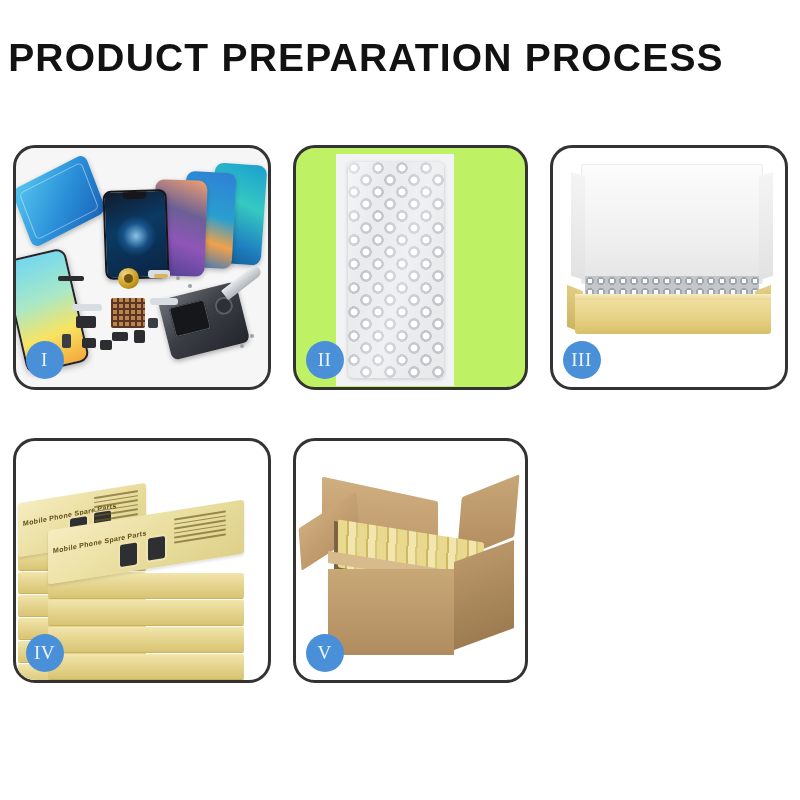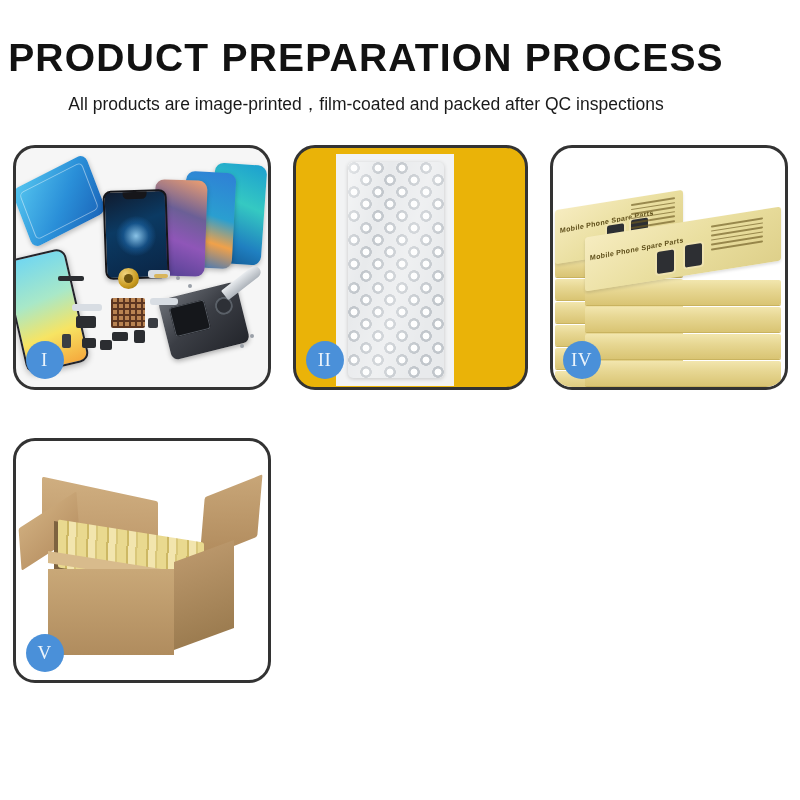--- a/index.html
+++ b/index.html
@@ -153,21 +153,21 @@
   .prt.flex{background:#d8dde3;border-radius:3px;}
   .prt.gold{background:#d8b55c;border-radius:2px;}
   .scrw{position:absolute;width:4px;height:4px;border-radius:50%;background:#9aa0a8;}
   .tweez{
     position:absolute;right:4px;top:128px;width:44px;height:12px;
     background:linear-gradient(180deg,#e9ecef,#aeb4bb);
     transform:rotate(-38deg);border-radius:2px 8px 8px 2px;
   }
 
   
-  .p2{background:#eab308;}
+  .p2{background:#bef264;}
   .bw-bg{position:absolute;left:40px;top:6px;width:118px;height:232px;background:#f2f3f4;}
   .bw{
     position:absolute;left:52px;top:14px;width:96px;height:216px;
     background:#e8eaec;
     border-radius:5px;
     background-image:
       radial-gradient(circle at 6px 6px, rgba(255,255,255,.95) 0 3.4px, rgba(186,192,198,.85) 3.6px 5.6px, rgba(232,234,236,0) 6px),
       radial-gradient(circle at 18px 18px, rgba(255,255,255,.95) 0 3.4px, rgba(186,192,198,.85) 3.6px 5.6px, rgba(232,234,236,0) 6px);
     background-size:24px 24px,24px 24px;
     box-shadow:0 1px 4px rgba(0,0,0,.18);
@@ -319,21 +319,20 @@
   .c6-tab1{position:absolute;left:66px;top:120px;width:18px;height:22px;background:#a98a60;border-radius:1px;}
   .c6-tab2{position:absolute;left:66px;top:186px;width:18px;height:18px;background:#ab8c62;border-radius:1px;}
 </style>
 </head>
 <body>
 
 <div class="page">
 
   <div class="header">
     <div class="title">PRODUCT PREPARATION PROCESS</div>
-    <div class="subtitle">All products are image-printed，film-coated and packed after QC inspections</div>
   </div>
 
   <div class="grid">
 
     <div class="panel p1">
       <div class="stage">
         <div class="ph ph-a"></div>
         <div class="ph ph-e"></div>
         <div class="ph ph-d"></div>
         <div class="ph ph-c"></div>
@@ -368,20 +367,31 @@
 
     <div class="panel p2">
       <div class="stage">
         <div class="bw-bg"></div>
         <div class="bw"></div>
         <div class="bw-sheen"></div>
       </div>
       <div class="badge">II</div>
     </div>
 
+    <div class="panel p3">
+      <div class="stage">
+        <div class="b3-lid"></div>
+        <div class="b3-inner"></div>
+        <div class="b3-lf"></div>
+        <div class="b3-rf"></div>
+        <div class="b3-rim"></div>
+        <div class="b3-front"></div>
+      </div>
+      <div class="badge">III</div>
+    </div>
 
     <div class="panel p4">
       <div class="stage">
 
         <div class="stackA">
           <div style="position:relative;height:56px;">
             <div class="lidtop">
               <div class="lbl">Mobile Phone Spare Parts</div>
               <div class="scr" style="left:52px;top:24px;"></div>
               <div class="scr" style="left:76px;top:22px;"></div>

